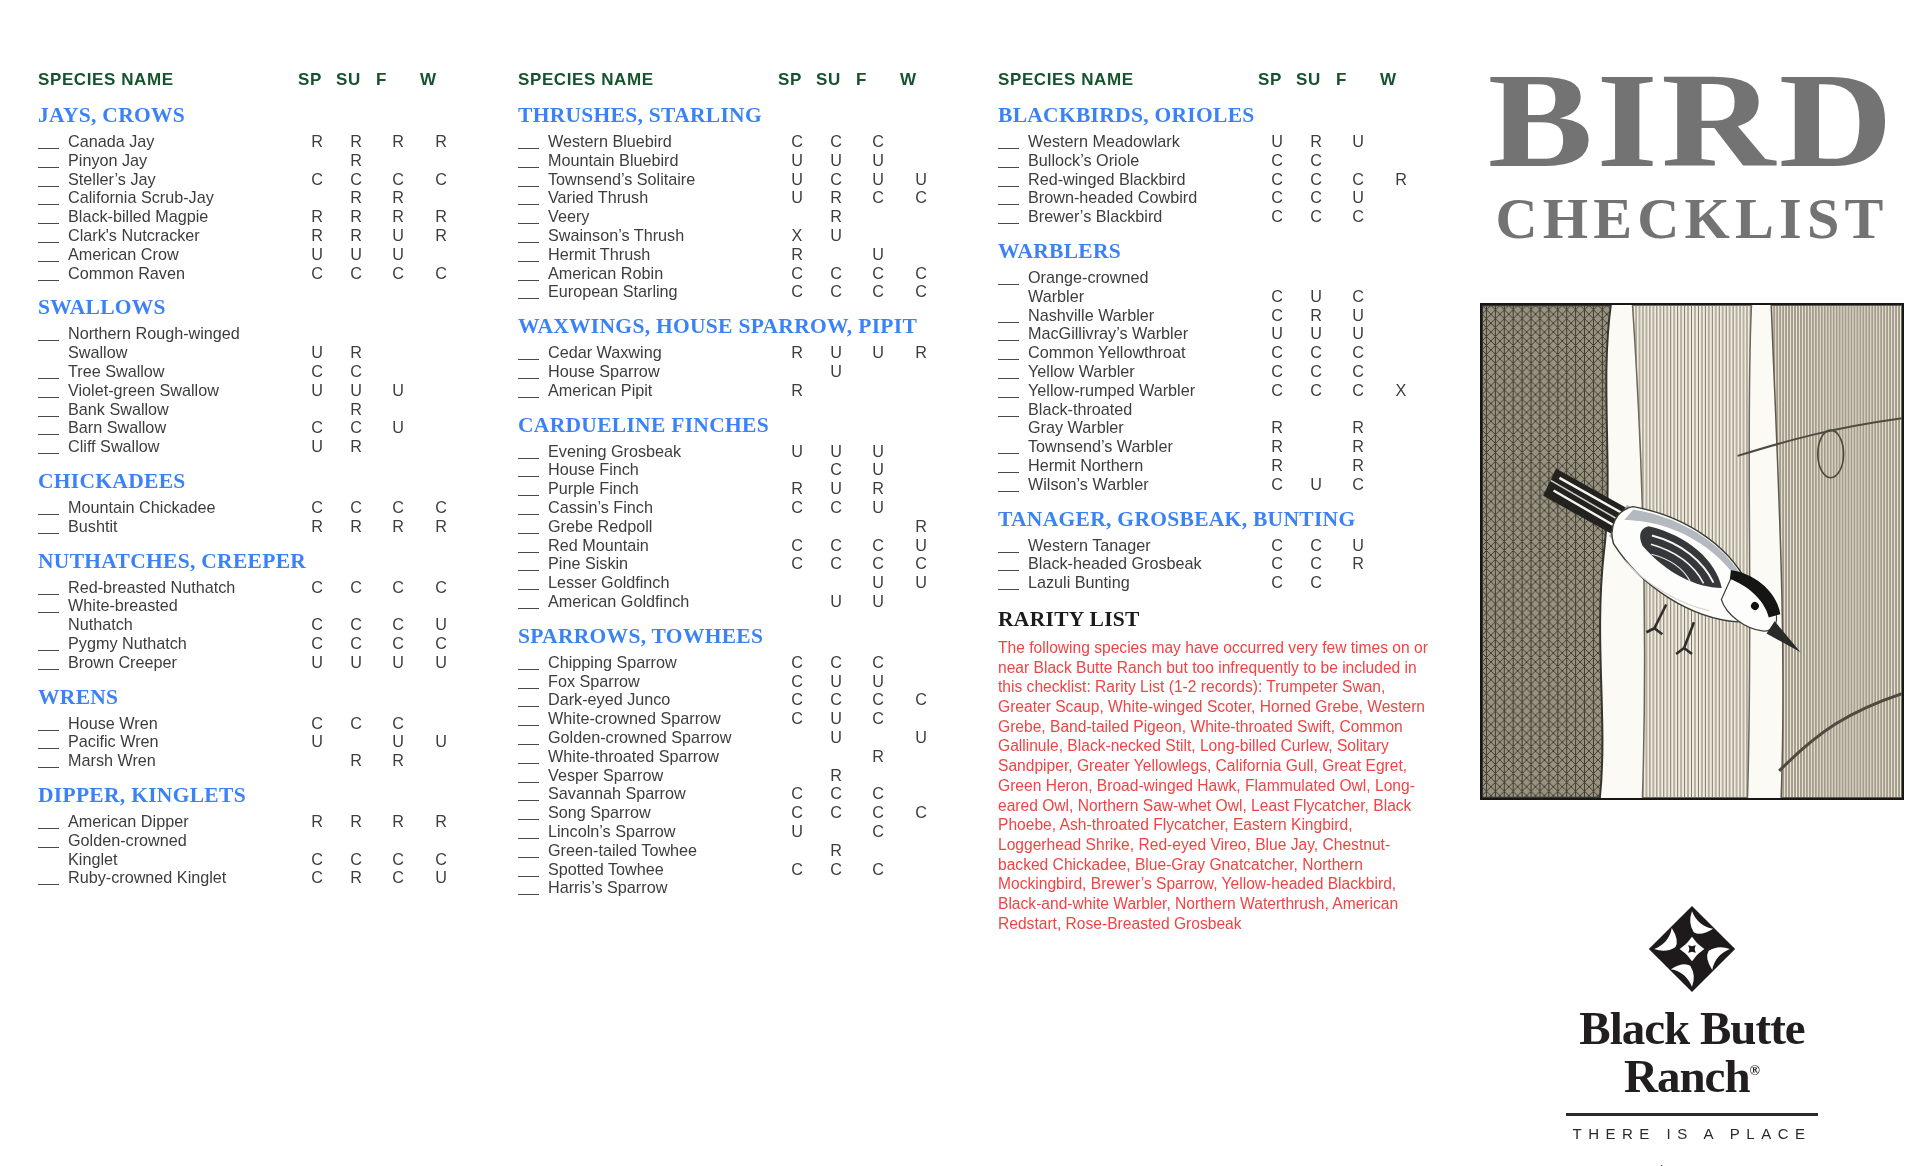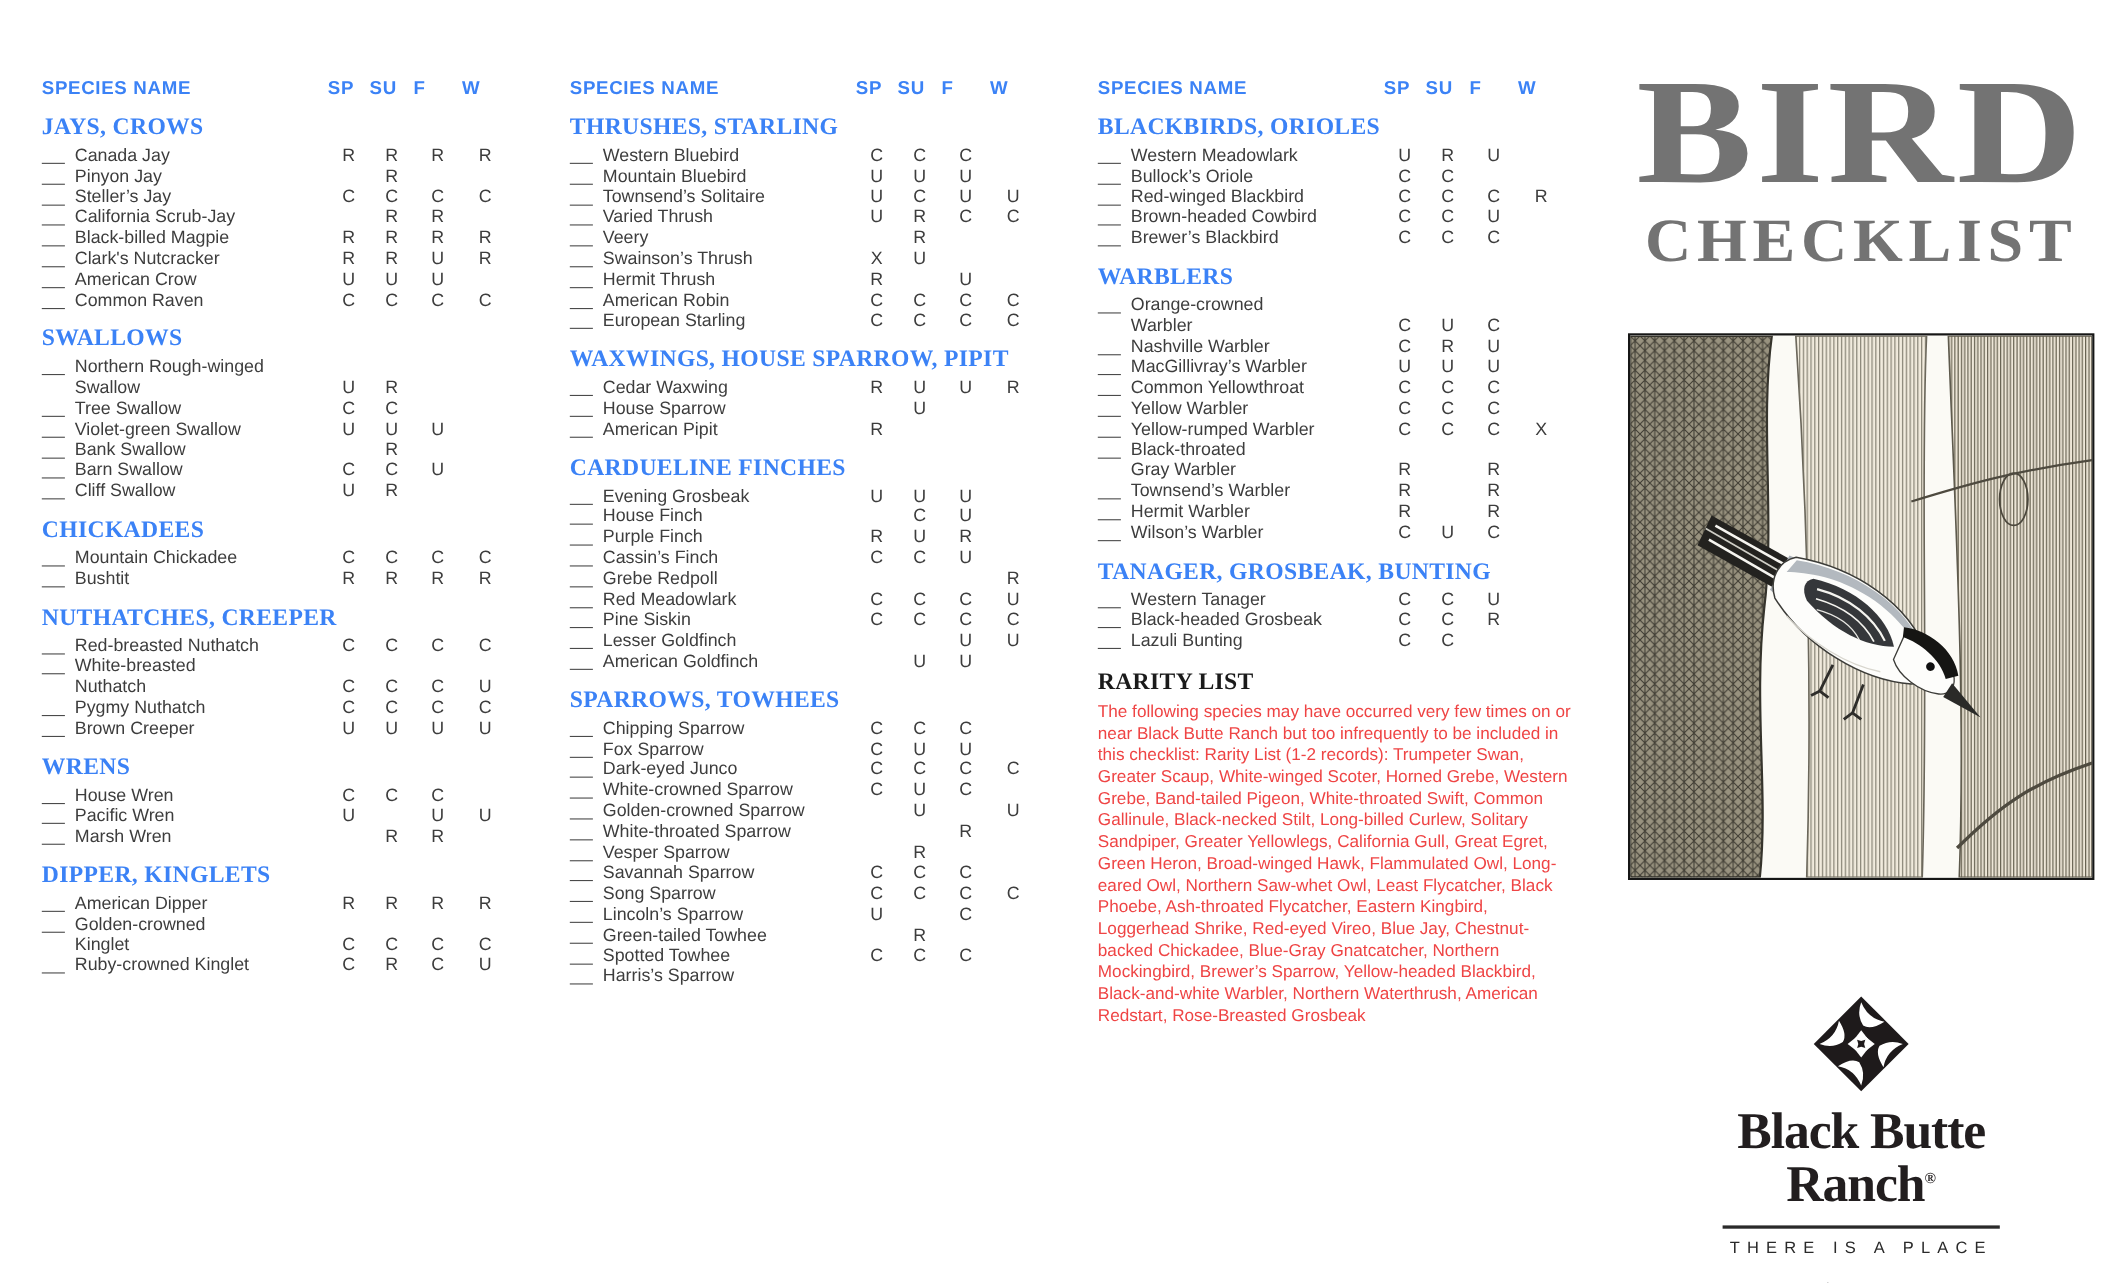--- a/index.html
+++ b/index.html
@@ -5,21 +5,21 @@
   html,body{margin:0;padding:0;}
   body{
     width:1920px;height:1166px;background:#ffffff;position:relative;overflow:hidden;
     font-family:"Liberation Sans",sans-serif;color:#3a3a3a;
     -webkit-font-smoothing:antialiased;
   }
   .lists{position:absolute;left:38px;top:70px;display:flex;gap:56px;}
   .col{width:424px;flex:none;}
   .list-header{
     display:grid;grid-template-columns:30px 1fr 38px 40px 44px 42px;align-items:end;
-    font-weight:bold;font-size:17px;letter-spacing:.6px;color:#3b82f6;margin-bottom:4px;
+    font-weight:bold;font-size:17px;letter-spacing:.6px;color:#14532d;margin-bottom:4px;
   }
   .h-name{grid-column:1/3;}
   .h-code{text-align:left;}
   .section-title{
     font-family:"Liberation Serif",serif;font-weight:700;font-size:21.5px;color:#3b82f6;
     margin:13px 0 4px 0;letter-spacing:.3px;
   }
   .species-row{
     display:grid;grid-template-columns:30px 1fr 38px 40px 44px 42px;align-items:end;
     line-height:18.8px;font-size:16.2px;color:#3d3d3d;
@@ -531,21 +531,21 @@
             <div>Grebe Redpoll</div>
           </span>
           <span class="code"></span>
           <span class="code"></span>
           <span class="code"></span>
           <span class="code">R</span>
         </div>
         <div class="species-row">
           <span class="checkbox"></span>
           <span class="species-name">
-            <div>Red Meadowlark</div>
+            <div>Red Mountain</div>
           </span>
           <span class="code">C</span>
           <span class="code">C</span>
           <span class="code">C</span>
           <span class="code">U</span>
         </div>
         <div class="species-row">
           <span class="checkbox"></span>
           <span class="species-name">
             <div>Pine Siskin</div>
@@ -851,21 +851,21 @@
             <div>Townsend’s Warbler</div>
           </span>
           <span class="code">R</span>
           <span class="code"></span>
           <span class="code">R</span>
           <span class="code"></span>
         </div>
         <div class="species-row">
           <span class="checkbox"></span>
           <span class="species-name">
-            <div>Hermit Warbler</div>
+            <div>Hermit Northern</div>
           </span>
           <span class="code">R</span>
           <span class="code"></span>
           <span class="code">R</span>
           <span class="code"></span>
         </div>
         <div class="species-row">
           <span class="checkbox"></span>
           <span class="species-name">
             <div>Wilson’s Warbler</div>

